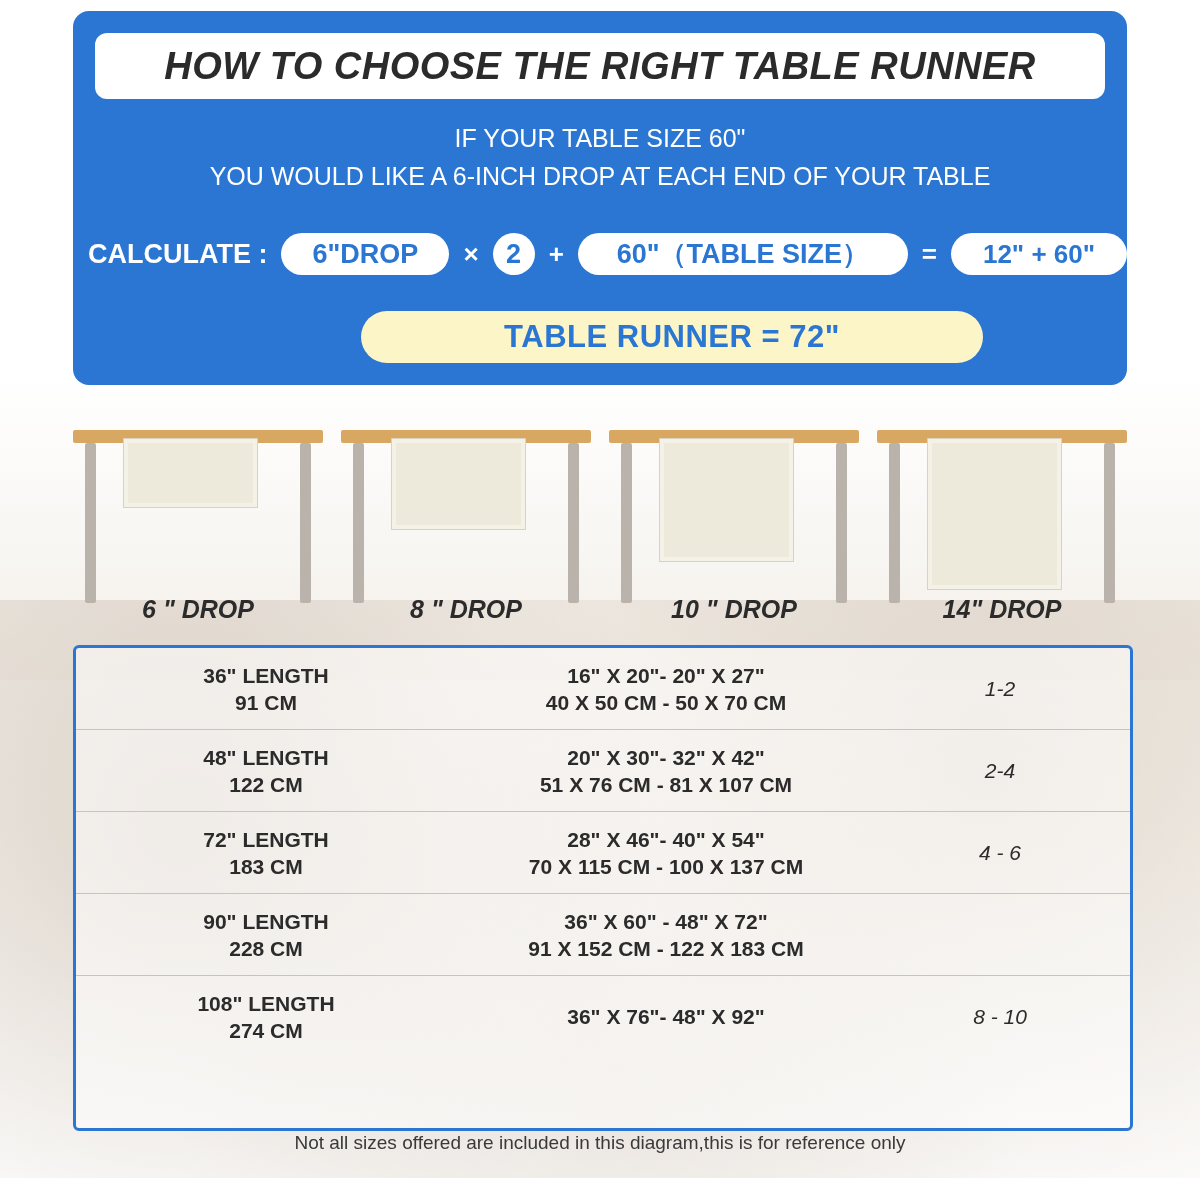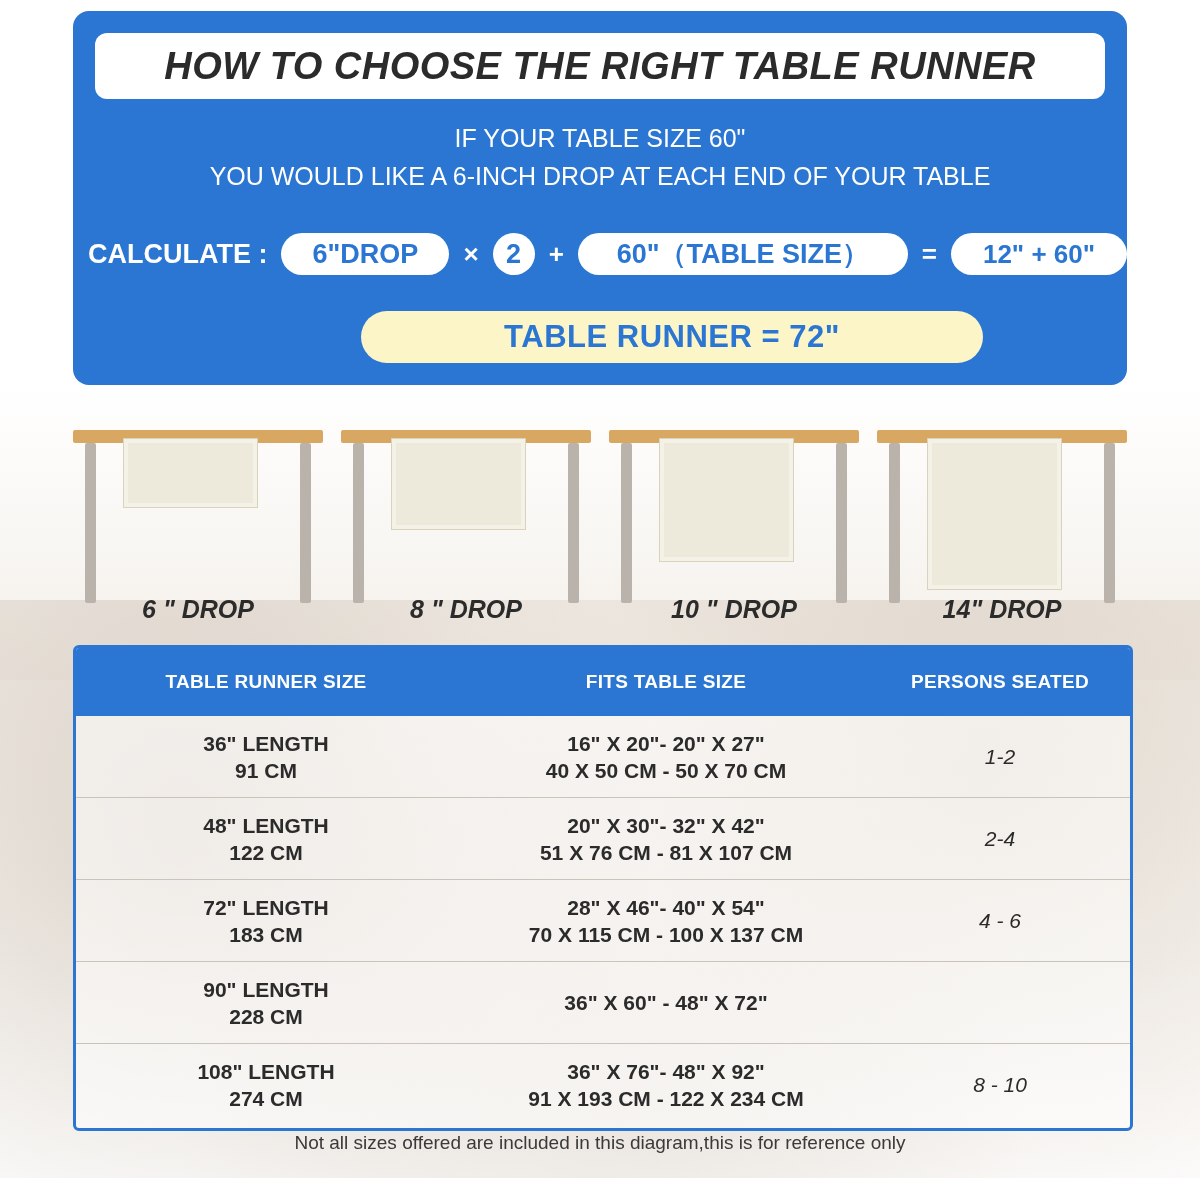--- a/index.html
+++ b/index.html
@@ -298,25 +298,20 @@
     <div class="drop-fig" style="left:804px;">
       <div class="leg left"></div>
       <div class="leg right"></div>
       <div class="tabletop"></div>
       <div class="runner" style="height:150px;"></div>
       <div class="drop-label">14" DROP</div>
     </div>
   </div>
 
   <div class="table-wrap">
-    <div class="thead">
-      <div class="col1">TABLE RUNNER SIZE</div>
-      <div class="col2">FITS TABLE SIZE</div>
-      <div class="col3">PERSONS SEATED</div>
-    </div>
 
     <div class="trow">
       <div class="cell col1">
         <div class="l1">36" LENGTH</div>
         <div class="l2">91 CM</div>
       </div>
       <div class="cell col2">
         <div class="l1">16" X 20"- 20" X 27"</div>
         <div class="l2">40 X 50 CM - 50 X 70 CM</div>
       </div>
@@ -347,31 +342,31 @@
       <div class="cell col3 persons">4 - 6</div>
     </div>
 
     <div class="trow">
       <div class="cell col1">
         <div class="l1">90" LENGTH</div>
         <div class="l2">228 CM</div>
       </div>
       <div class="cell col2">
         <div class="l1">36" X 60" - 48" X 72"</div>
+        <div class="l2">91 X 152 CM - 122 X 183 CM</div>
       </div>
     </div>
 
     <div class="trow">
       <div class="cell col1">
         <div class="l1">108" LENGTH</div>
         <div class="l2">274 CM</div>
       </div>
       <div class="cell col2">
         <div class="l1">36" X 76"- 48" X 92"</div>
-        <div class="l2">91 X 193 CM - 122 X 234 CM</div>
       </div>
       <div class="cell col3 persons">8 - 10</div>
     </div>
   </div>
 
   <div class="footnote">Not all sizes offered are included in this diagram,this is for reference only</div>
 
 </div>
 
 </body></html>

